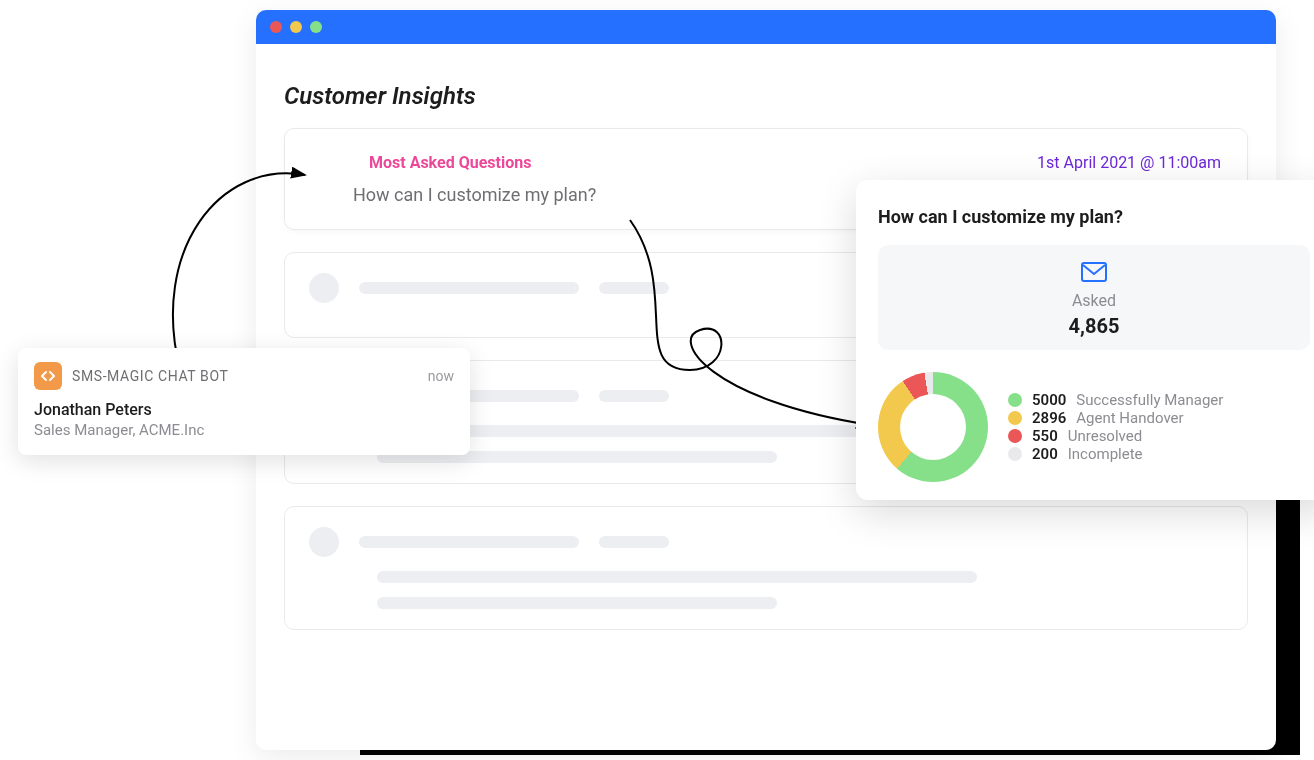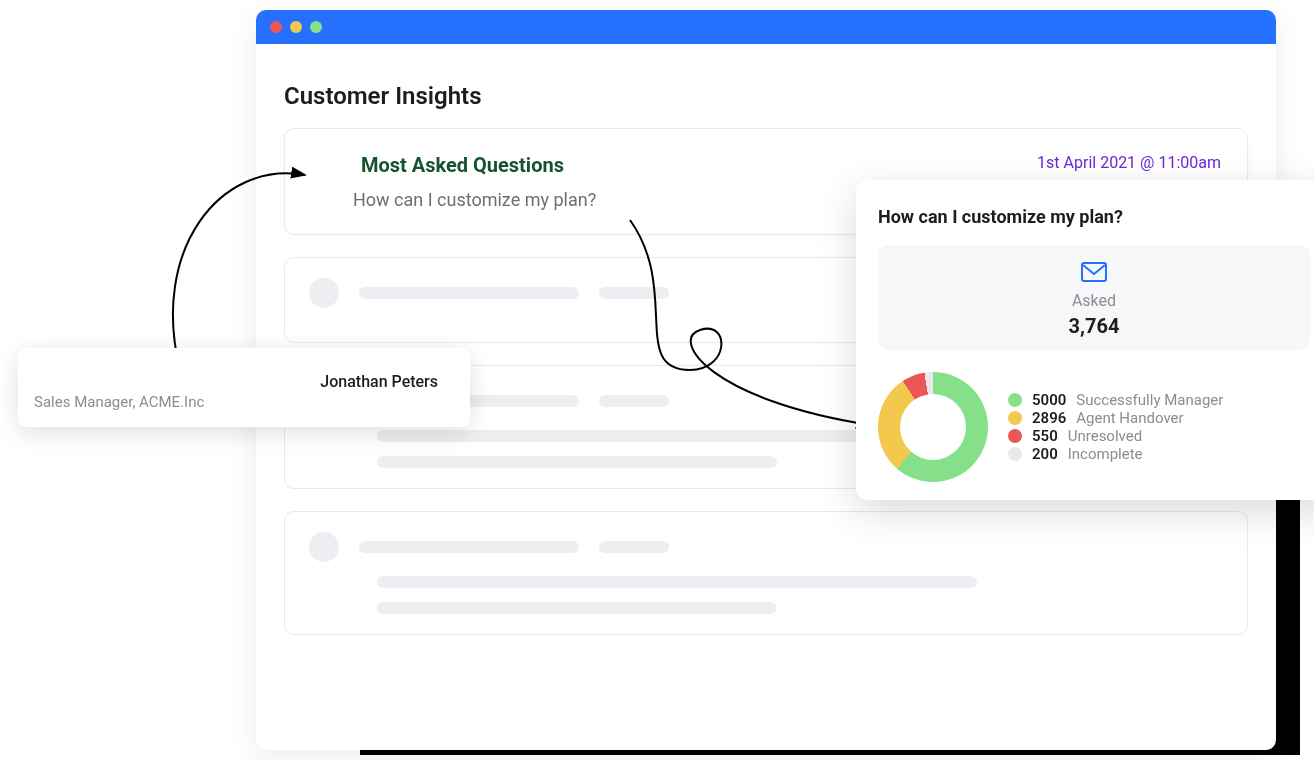--- a/index.html
+++ b/index.html
@@ -5,23 +5,23 @@
   html,body{margin:0;padding:0;background:#fff;font-family:-apple-system,BlinkMacSystemFont,"Segoe UI",Roboto,Helvetica,Arial,sans-serif;}
   .stage{position:relative;width:1314px;height:760px;}
   .backdrop{position:absolute;left:360px;top:280px;width:940px;height:475px;background:#000;}
   .browser{position:absolute;left:256px;top:10px;width:1020px;height:740px;background:#fff;border-radius:10px;overflow:hidden;box-shadow:0 8px 30px rgba(0,0,0,.08);}
   .titlebar{height:34px;background:#2670FF;display:flex;align-items:center;padding-left:14px;gap:8px;}
   .dot{width:12px;height:12px;border-radius:50%;}
   .dot.red{background:#EB5757;}
   .dot.yellow{background:#F2C94C;}
   .dot.green{background:#85E089;}
   .page{padding:28px 28px 20px;}
-  .heading{font-size:24px;font-weight:600;color:#1d1d1d;margin:10px 0 18px 0;}
+  .heading{font-size:24px;font-weight:600;color:#1d1d1d;margin:10px 0 18px 0;font-style:italic;}
   .card-main{border:1px solid #e9e9ec;border-radius:10px;padding:24px 26px 24px 68px;position:relative;display:flex;justify-content:space-between;align-items:flex-start;box-shadow:0 2px 6px rgba(0,0,0,.03);}
-  .q-title{font-size:20px;font-weight:700;color:#14532d;margin:0 8px 12px;}
+  .q-title{font-size:16px;font-weight:700;color:#ec4899;margin:0 16px 12px;}
   .q-example{font-size:18px;color:#6f6f73;margin:0;}
   .timestamp{font-size:16px;color:#6d28d9;white-space:nowrap;}
   .skeleton-card{border:1px solid #e9e9ec;border-radius:10px;padding:20px 24px 20px 24px;margin-top:22px;}
   .sk-row{display:flex;align-items:center;gap:20px;margin-bottom:14px;}
   .avatar{width:30px;height:30px;border-radius:50%;background:#eceef1;}
   .bar{height:12px;border-radius:6px;background:#eceef1;}
   .bar.w220{width:220px;}
   .bar.w70{width:70px;}
   .bar.w600{width:600px;}
   .bar.w400{width:400px;}
@@ -42,21 +42,21 @@
   .legend-item{display:flex;align-items:center;gap:10px;font-size:15px;color:#8c8c92;}
   .legend-item .swatch{width:14px;height:14px;border-radius:50%;}
   .legend-item .val{color:#1d1d1d;font-weight:600;}
   
   .toast{position:absolute;left:18px;top:348px;width:420px;background:#fff;border-radius:8px;padding:14px 16px 16px;box-shadow:0 6px 24px rgba(0,0,0,.12);}
   .toast-top{display:flex;align-items:center;justify-content:space-between;}
   .toast-app{display:flex;align-items:center;gap:10px;}
   .app-icon{width:28px;height:28px;border-radius:6px;background:#F2994A;display:flex;align-items:center;justify-content:center;}
   .toast-app-name{font-size:14px;letter-spacing:.6px;color:#6f6f73;}
   .toast-time{font-size:14px;color:#9a9aa0;}
-  .toast-name{font-size:16px;color:#1d1d1d;margin:10px 16px 2px;font-weight:500;text-align:right;}
+  .toast-name{font-size:16px;color:#1d1d1d;margin:10px 0 2px;font-weight:500;}
   .toast-role{font-size:15px;color:#8c8c92;}
   
   .arrow-svg{position:absolute;overflow:visible;pointer-events:none;}
 </style>
 </head>
 <body>
 
 <div class="stage">
   <div class="backdrop"></div>
 
@@ -133,21 +133,21 @@
     <h3>How can I customize my plan?</h3>
     <div class="stats">
       <div class="stat">
         <div class="icon">
           <svg width="26" height="20" viewBox="0 0 26 20">
               <rect x="1" y="1" width="24" height="18" rx="2" fill="none" stroke="#2670FF" stroke-width="2"></rect>
               <path d="M2 3 L13 12 L24 3" fill="none" stroke="#2670FF" stroke-width="2"></path>
             </svg>
         </div>
         <div class="stat-label">Asked</div>
-        <div class="stat-value">3,764</div>
+        <div class="stat-value">4,865</div>
       </div>
     </div>
     <div class="chart-row">
       <div class="donut"></div>
       <div class="legend" id="legend">
           <div class="legend-item">
             <span class="swatch" style="background: rgb(133, 224, 137);"></span>
             <span class="val">5000</span>
             <span>Successfully Manager</span>
           </div>
@@ -164,16 +164,27 @@
           <div class="legend-item">
             <span class="swatch" style="background: rgb(233, 233, 236);"></span>
             <span class="val">200</span>
             <span>Incomplete</span>
           </div>
         </div>
     </div>
   </div>
 
   <div class="toast">
+    <div class="toast-top">
+      <div class="toast-app">
+        <div class="app-icon">
+          <svg width="16" height="16" viewBox="0 0 16 16">
+              <path d="M2 8 L6 4 M2 8 L6 12 M14 8 L10 4 M14 8 L10 12" stroke="#fff" stroke-width="2" fill="none" stroke-linecap="round"></path>
+            </svg>
+        </div>
+        <div class="toast-app-name">SMS-MAGIC CHAT BOT</div>
+      </div>
+      <div class="toast-time">now</div>
+    </div>
     <div class="toast-name">Jonathan Peters</div>
     <div class="toast-role">Sales Manager, ACME.Inc</div>
   </div>
 </div>
 
 </body></html>

